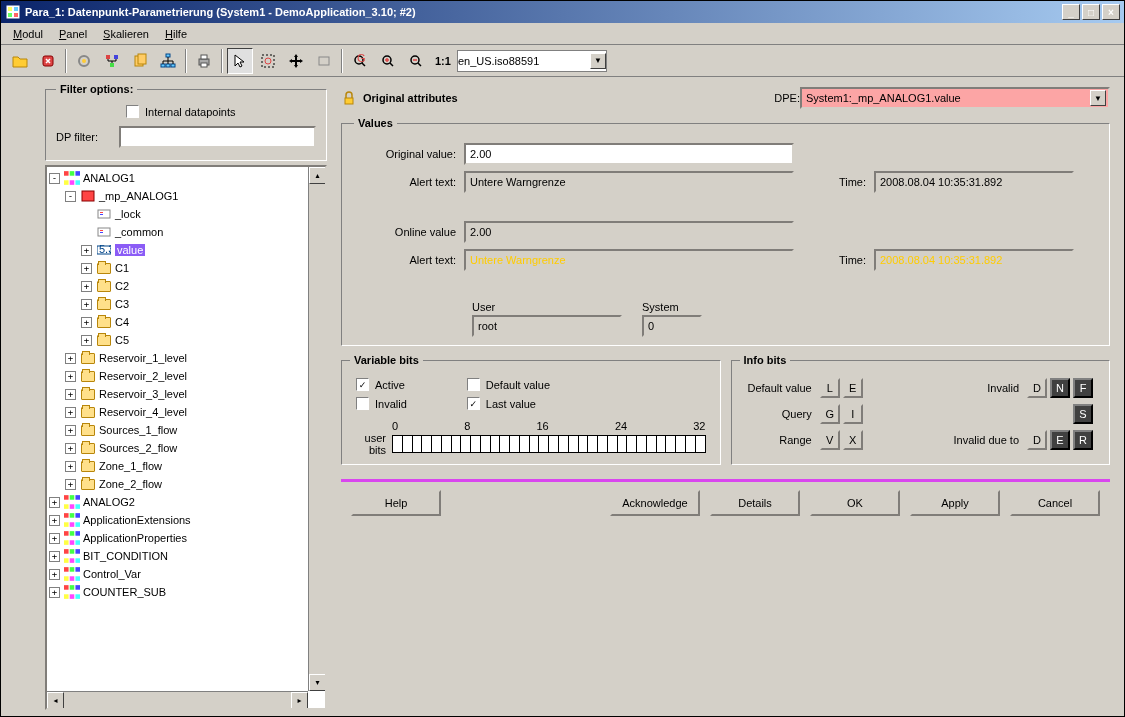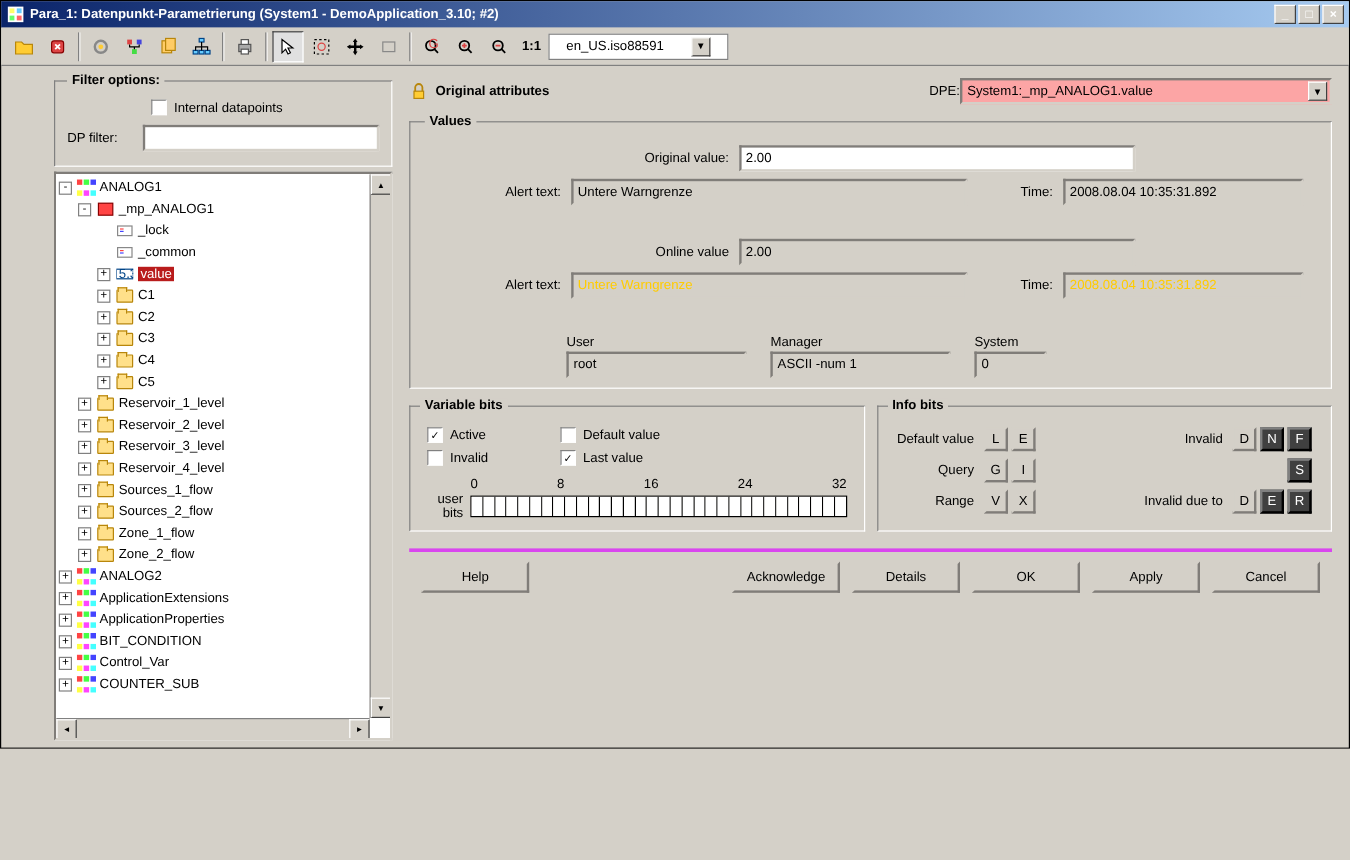--- a/index.html
+++ b/index.html
@@ -1,62 +1,62 @@
 <!DOCTYPE html>
 <html><head>
 <meta charset="utf-8">
 <style>
 * { box-sizing: border-box; font-family: Tahoma, Arial, sans-serif; font-size: 11px; }
 body { margin: 0; background: #d4d0c8; user-select: none; }
-.window { width: 1125px; height: 624px; background: #d4d0c8; border: 1px solid #000; display: flex; flex-direction: column; }
+.window { width: 1125px; height: 717px; background: #d4d0c8; border: 1px solid #000; display: flex; flex-direction: column; }
 .titlebar { background: linear-gradient(to right, #0a246a, #a6caf0); color: #fff; height: 22px; display: flex; align-items: center; padding: 0 4px; font-weight: bold; }
 .titlebar-icon { width: 16px; height: 16px; margin-right: 4px; display: inline-flex; }
 .titlebar-text { flex: 1; }
 .titlebar-btns { display: flex; gap: 2px; }
 .titlebar-btn { width: 18px; height: 16px; background: #d4d0c8; border: 1px solid #fff; border-right-color: #404040; border-bottom-color: #404040; display: flex; align-items: center; justify-content: center; font-size: 10px; cursor: pointer; font-family: Arial; }
 .menubar { background: #d4d0c8; height: 22px; display: flex; align-items: center; padding: 0 4px; border-bottom: 1px solid #808080; }
 .menubar span { padding: 2px 8px; cursor: pointer; }
 .menubar span u { text-decoration: underline; }
 .toolbar { background: #d4d0c8; height: 32px; display: flex; align-items: center; padding: 2px 6px; gap: 2px; border-bottom: 1px solid #808080; }
 .toolbar-btn { width: 26px; height: 26px; border: 1px solid transparent; display: flex; align-items: center; justify-content: center; cursor: pointer; }
 .toolbar-btn.pressed { border-color: #404040 #fff #fff #404040; background: #e0e0e0; }
 .toolbar-sep { width: 2px; height: 24px; border-left: 1px solid #808080; border-right: 1px solid #fff; margin: 0 2px; }
 .toolbar-label { padding: 0 4px; font-weight: bold; }
-.toolbar-select { height: 22px; width: 150px; border: 1px solid #808080; background: #fff; padding: 0 14px; display: flex; align-items: center; justify-content: space-between; }
+.toolbar-select { height: 22px; width: 150px; border: 1px solid #808080; background: #fff; padding: 0 0; display: flex; align-items: center; justify-content: space-between; }
 .main { flex: 1; display: flex; padding: 6px; gap: 6px; overflow: hidden; }
 .left-panel { width: 320px; display: flex; flex-direction: column; gap: 4px; padding-left: 38px; }
 .right-panel { flex: 1; display: flex; flex-direction: column; }
 fieldset { border: 1px solid #808080; border-top-color: #808080; border-left-color: #808080; border-right-color: #fff; border-bottom-color: #fff; padding: 8px; margin: 0; position: relative; }
 fieldset > legend { background: #d4d0c8; padding: 0 4px; font-weight: bold; }
 fieldset.inner > legend { font-weight: bold; }
 .filter-opts { padding: 6px 10px 10px; }
 .checkbox-row { display: flex; align-items: center; gap: 6px; margin: 4px 0 8px 70px; }
 .checkbox { width: 13px; height: 13px; border: 1px solid #808080; border-right-color: #fff; border-bottom-color: #fff; background: #fff; display: inline-flex; align-items: center; justify-content: center; font-size: 9px; }
 .field-row { display: flex; align-items: center; gap: 8px; margin: 2px 0; }
 .field-label { text-align: left; }
 .text-input { height: 22px; border: 2px inset #d4d0c8; background: #fff; padding: 0 4px; display: flex; align-items: center; }
 .text-input.ro { background: #d4d0c8; }
 .tree-box { flex: 1; border: 2px inset #d4d0c8; background: #fff; overflow: auto; position: relative; }
 .tree-inner { padding: 2px; }
 .tree-node { display: flex; align-items: center; height: 18px; white-space: nowrap; cursor: pointer; }
 .tree-node .expander { width: 11px; height: 11px; border: 1px solid #808080; background: #fff; display: inline-flex; align-items: center; justify-content: center; font-size: 9px; line-height: 1; margin-right: 4px; font-family: monospace; }
 .tree-node .spacer { display:inline-block; width:16px; }
 .tree-node .ticon { width: 16px; height: 14px; margin-right: 3px; display: inline-flex; align-items: center; justify-content: center; }
-.tree-node.selected .label { background: #b91c1c; color: #fff; padding: 0 2px; }
+.tree-node.selected .label { background: #8b5cf6; color: #fff; padding: 0 2px; }
 .tree-scroll-v { position: absolute; right: 0; top: 0; bottom: 17px; width: 17px; background: #d4d0c8; border-left: 1px solid #808080; }
 .tree-scroll-h { position: absolute; left: 0; right: 17px; bottom: 0; height: 17px; background: #d4d0c8; border-top: 1px solid #808080; }
 .scroll-btn { width: 17px; height: 17px; background: #d4d0c8; border: 1px solid #fff; border-right-color: #404040; border-bottom-color: #404040; display: flex; align-items: center; justify-content: center; font-size: 8px; position: absolute; }
 .header-row { display: flex; align-items: center; padding: 4px 8px 8px; }
 .header-title { font-size: 14px; font-weight: bold; display: flex; align-items: center; gap: 6px; }
 .lock-icon { width: 16px; height: 16px; }
 .dpe-row { display: flex; align-items: center; gap: 0; margin-left: auto; }
 .dropdown { border: 2px inset #d4d0c8; background: #fca5a5; height: 22px; display: flex; align-items: center; padding: 0 2px 0 4px; }
 .dropdown-btn { width: 16px; height: 16px; background: #d4d0c8; border: 1px solid #fff; border-right-color: #404040; border-bottom-color: #404040; display: flex; align-items: center; justify-content: center; font-size: 8px; margin-left: auto; }
 .values-box { margin: 0 8px; padding: 8px 12px; }
-.val-row { display: flex; align-items: center; margin: 6px 0; justify-content: center; }
+.val-row { display: flex; align-items: center; margin: 6px 0; }
 .val-lbl { width: 110px; text-align: right; padding-right: 8px; }
 .val-field { width: 330px; }
 .time-lbl { width: 60px; text-align: right; padding-right: 8px; margin-left: 20px; }
 .time-field { width: 200px; }
 .online-alert .text-input { color: #ffcc00; }
 .usm-row { display: flex; gap: 20px; margin-top: 30px; margin-left: 118px; }
 .usm-col { display: flex; flex-direction: column; gap: 2px; }
 .usm-col .text-input { width: 150px; }
 .usm-col.sm .text-input { width: 60px; }
 .bits-row { display: flex; gap: 10px; margin: 8px; }
@@ -101,20 +101,26 @@
         </svg>
     </span>
     <span class="titlebar-text">Para_1: Datenpunkt-Parametrierung (System1 - DemoApplication_3.10; #2)</span>
     <div class="titlebar-btns">
       <div class="titlebar-btn">_</div>
       <div class="titlebar-btn">□</div>
       <div class="titlebar-btn">×</div>
     </div>
   </div>
 
+  <div class="menubar">
+    <span><u>M</u>odul</span>
+    <span><u>P</u>anel</span>
+    <span><u>S</u>kalieren</span>
+    <span><u>H</u>ilfe</span>
+  </div>
 
   <div class="toolbar">
     <div class="toolbar-btn">
         <svg width="18" height="18" viewBox="0 0 18 18">
           <path d="M2 5h5l2 2h7v8H2z" fill="#ffcc33" stroke="#b8860b"></path>
         </svg>
       </div>
     <div class="toolbar-btn">
         <svg width="16" height="16">
           <rect x="3" y="3" width="10" height="10" fill="#d44" stroke="#800" rx="2"></rect>
@@ -533,24 +539,20 @@
         <div class="val-row online-alert">
           <span class="val-lbl">Alert text:</span>
           <div class="text-input ro val-field">Untere Warngrenze</div>
           <span class="time-lbl">Time:</span>
           <div class="text-input ro time-field">2008.08.04 10:35:31.892</div>
         </div>
         <div class="usm-row">
           <div class="usm-col">
             <span>User</span>
             <div class="text-input ro">root</div>
-          </div>
-          <div class="usm-col">
-            <span>Manager</span>
-            <div class="text-input ro">ASCII -num 1</div>
           </div>
           <div class="usm-col sm">
             <span>System</span>
             <div class="text-input ro">0</div>
           </div>
         </div>
       </fieldset>
 
       <div class="bits-row">
         <fieldset class="inner varbits">

